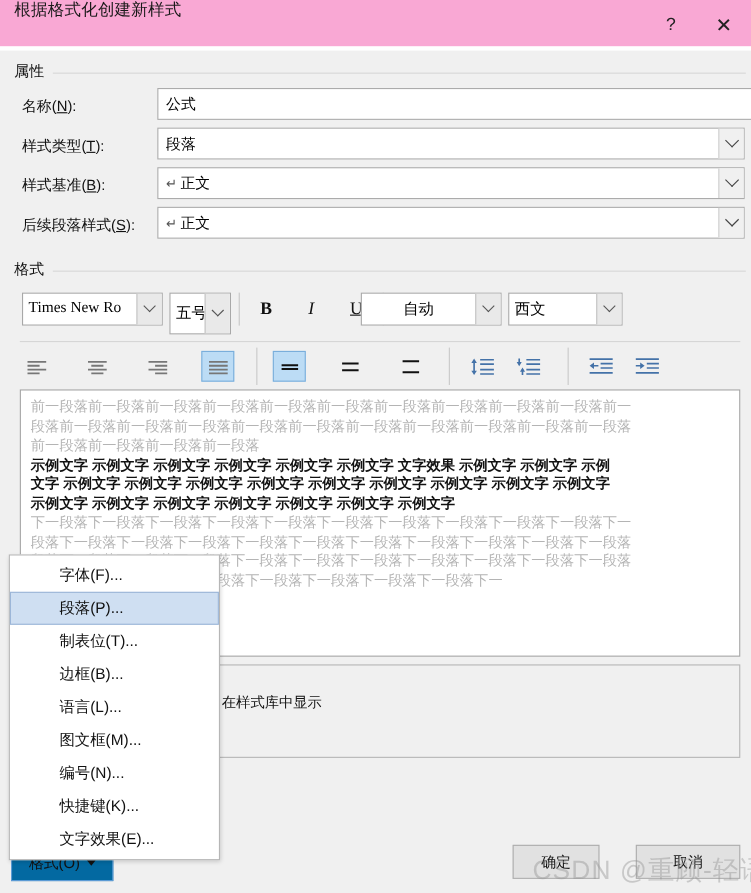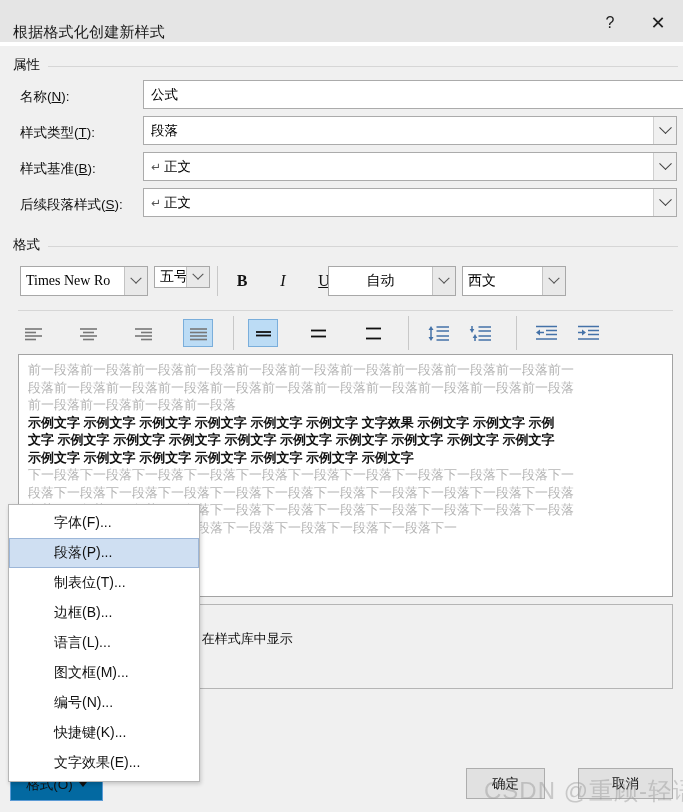--- a/index.html
+++ b/index.html
@@ -13,23 +13,23 @@
     font-family: "Liberation Sans", "DejaVu Sans", sans-serif;
     font-size: 13.5px;
     color: #000000;
     overflow: hidden;
     position: relative;
   }
 
   
   .titlebar {
     height: 42px;
-    background: #e5e5e5;
-    display: flex;
-    align-items: flex-end;
+    background: #f9a8d4;
+    display: flex;
+    align-items: flex-start;
     position: relative;
     border-bottom: 0;
   }
   .title-text {
     padding-left: 13px;
     font-size: 15px;
     color: #1a1a1a;
     letter-spacing: .2px;
   }
   .title-buttons {
@@ -357,21 +357,21 @@
   <div class="group-label" style="left:13px; top:190px;">格式</div>
   <div class="group-rule" style="left:48px; top:200px; width:630px;"></div>
 
   <div class="tool-field" style="left:20px; top:220px; width:128px; height:30px;">
     <div class="tval serif">Times New Ro</div>
     <div class="tool-arrow">
         <span class="chev-sm"></span>
       </div>
   </div>
 
-  <div class="tool-field" style="left:154px; top:220px; width:56px; height:22px;">
+  <div class="tool-field" style="left:154px; top:220px; width:56px; height:38px;">
     <div class="tval">五号</div>
     <div class="tool-arrow">
         <span class="chev-sm"></span>
       </div>
   </div>
   <div class="vsep" style="left:217px; top:220px; height:30px;"></div>
 
   <div class="style-btn b" style="left:227px; top:221px;">B</div>
   <div class="style-btn i" style="left:268px; top:221px;">I</div>
   <div class="style-btn u" style="left:309px; top:221px;">U</div>

